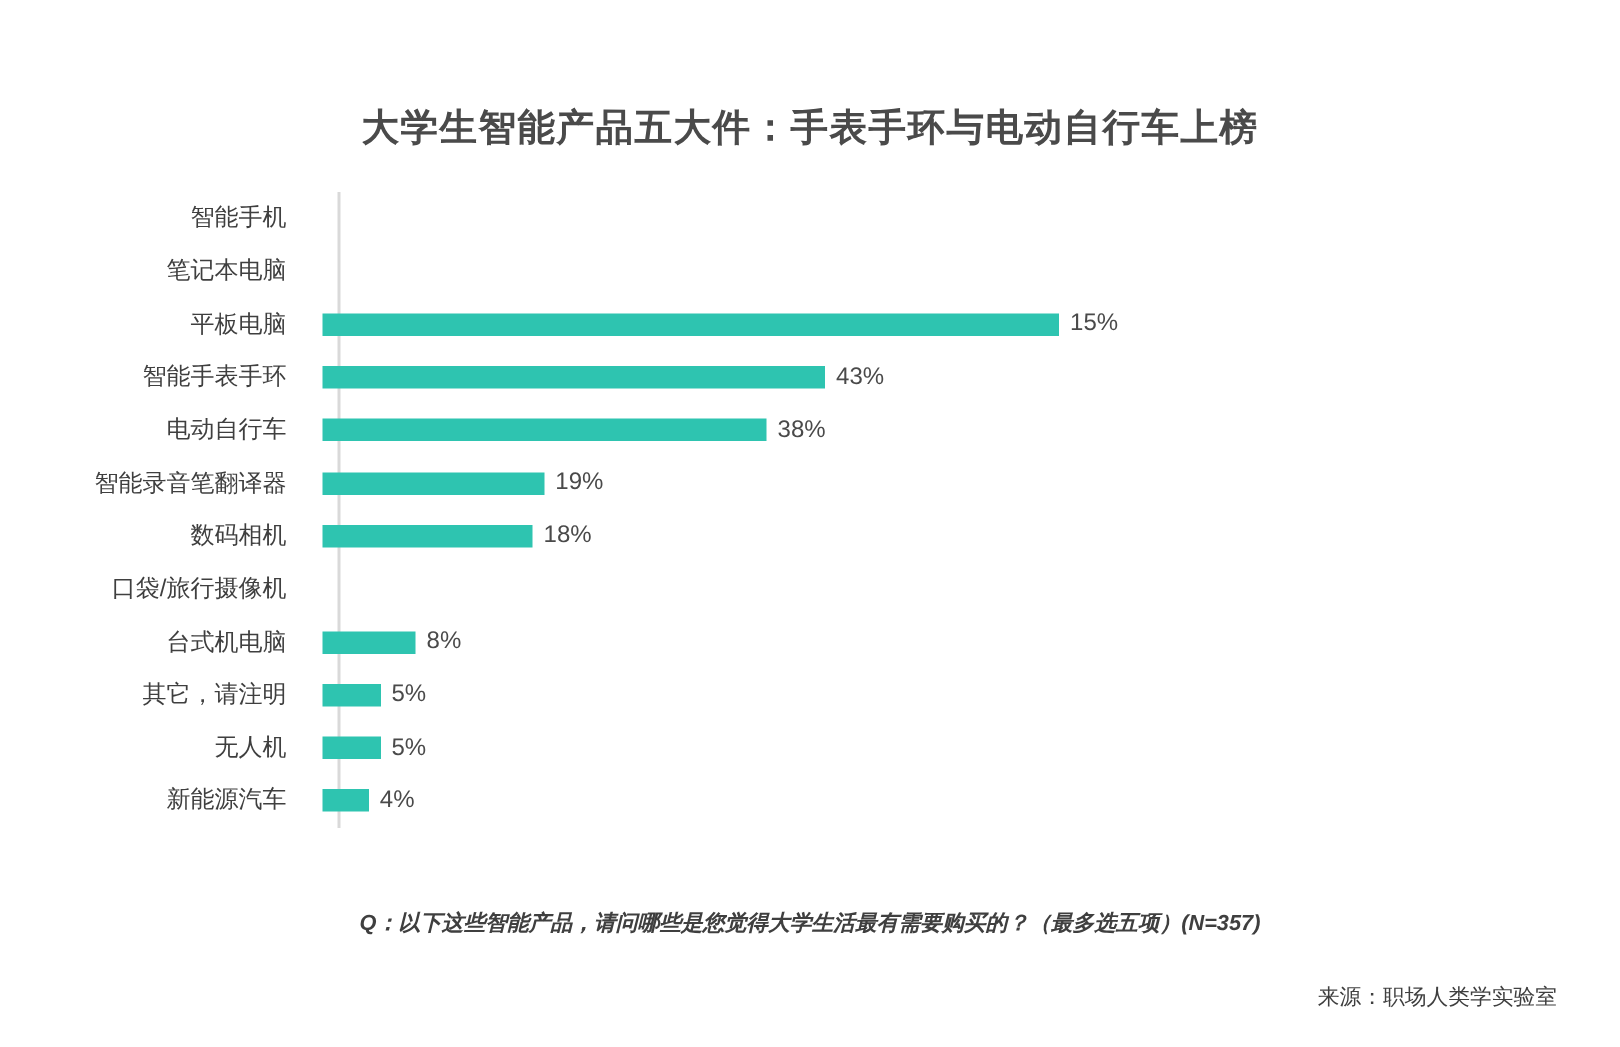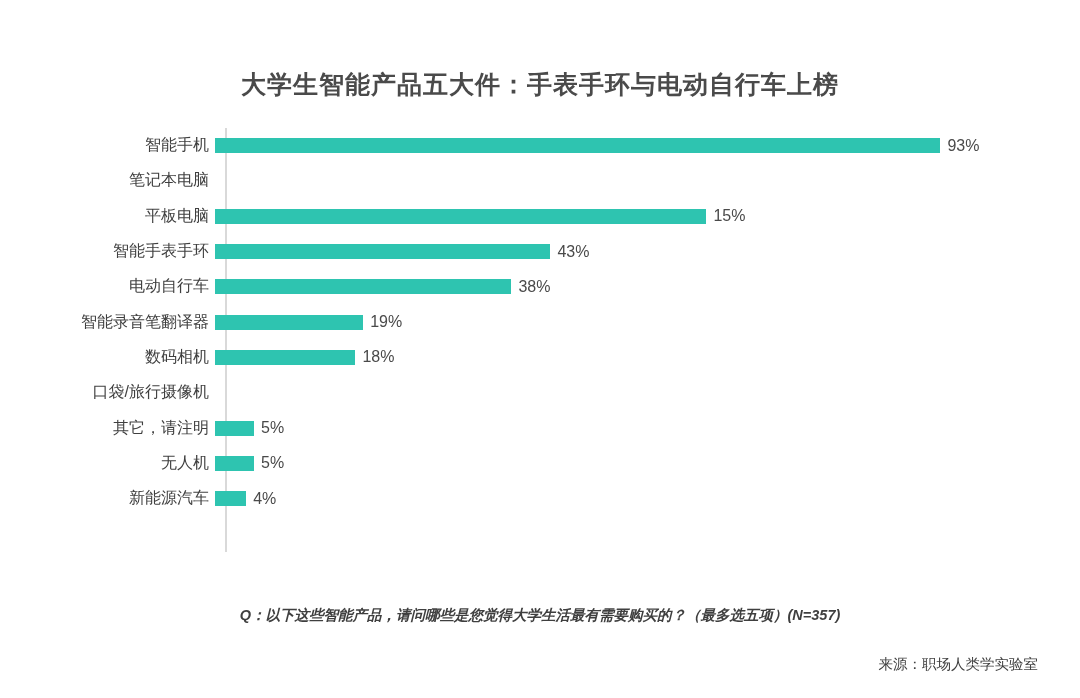--- a/index.html
+++ b/index.html
@@ -54,21 +54,21 @@
   }
   .row {
     position: relative;
     height: 35.3px;
     display: flex;
     align-items: center;
   }
   .row-label {
     width: 175px;
     text-align: right;
-    padding-right: 6px;
+    padding-right: 24px;
     font-size: 16px;
     color: #3f3f3f;
     white-space: nowrap;
     box-sizing: border-box;
   }
   .bar-area {
     position: relative;
     flex: 1;
     height: 35.3px;
     display: flex;
@@ -109,24 +109,20 @@
 
 <div class="chart-wrap">
 
   <div class="chart-title">大学生智能产品五大件：手表手环与电动自行车上榜</div>
 
   <div class="plot">
     <div class="axis-line"></div>
     <div class="rows" id="rows">
         <div class="row">
           <div class="row-label">智能手机</div>
-          <div class="bar-area">
-            <div class="bar" style="width: 725.4px; background: rgb(46, 196, 176);"></div>
-            <div class="bar-value">93%</div>
-          </div>
         </div>
         <div class="row">
           <div class="row-label">笔记本电脑</div>
         </div>
         <div class="row">
           <div class="row-label">平板电脑</div>
           <div class="bar-area">
             <div class="bar" style="width: 491.4px; background: rgb(46, 196, 176);"></div>
             <div class="bar-value">15%</div>
           </div>
@@ -156,20 +152,27 @@
           <div class="row-label">数码相机</div>
           <div class="bar-area">
             <div class="bar" style="width: 140.4px; background: rgb(46, 196, 176);"></div>
             <div class="bar-value">18%</div>
           </div>
         </div>
         <div class="row">
           <div class="row-label">口袋/旅行摄像机</div>
         </div>
         <div class="row">
+          <div class="row-label">台式机电脑</div>
+          <div class="bar-area">
+            <div class="bar" style="width: 62.4px; background: rgb(46, 196, 176);"></div>
+            <div class="bar-value">8%</div>
+          </div>
+        </div>
+        <div class="row">
           <div class="row-label">其它，请注明</div>
           <div class="bar-area">
             <div class="bar" style="width: 39px; background: rgb(46, 196, 176);"></div>
             <div class="bar-value">5%</div>
           </div>
         </div>
         <div class="row">
           <div class="row-label">无人机</div>
           <div class="bar-area">
             <div class="bar" style="width: 39px; background: rgb(46, 196, 176);"></div>

